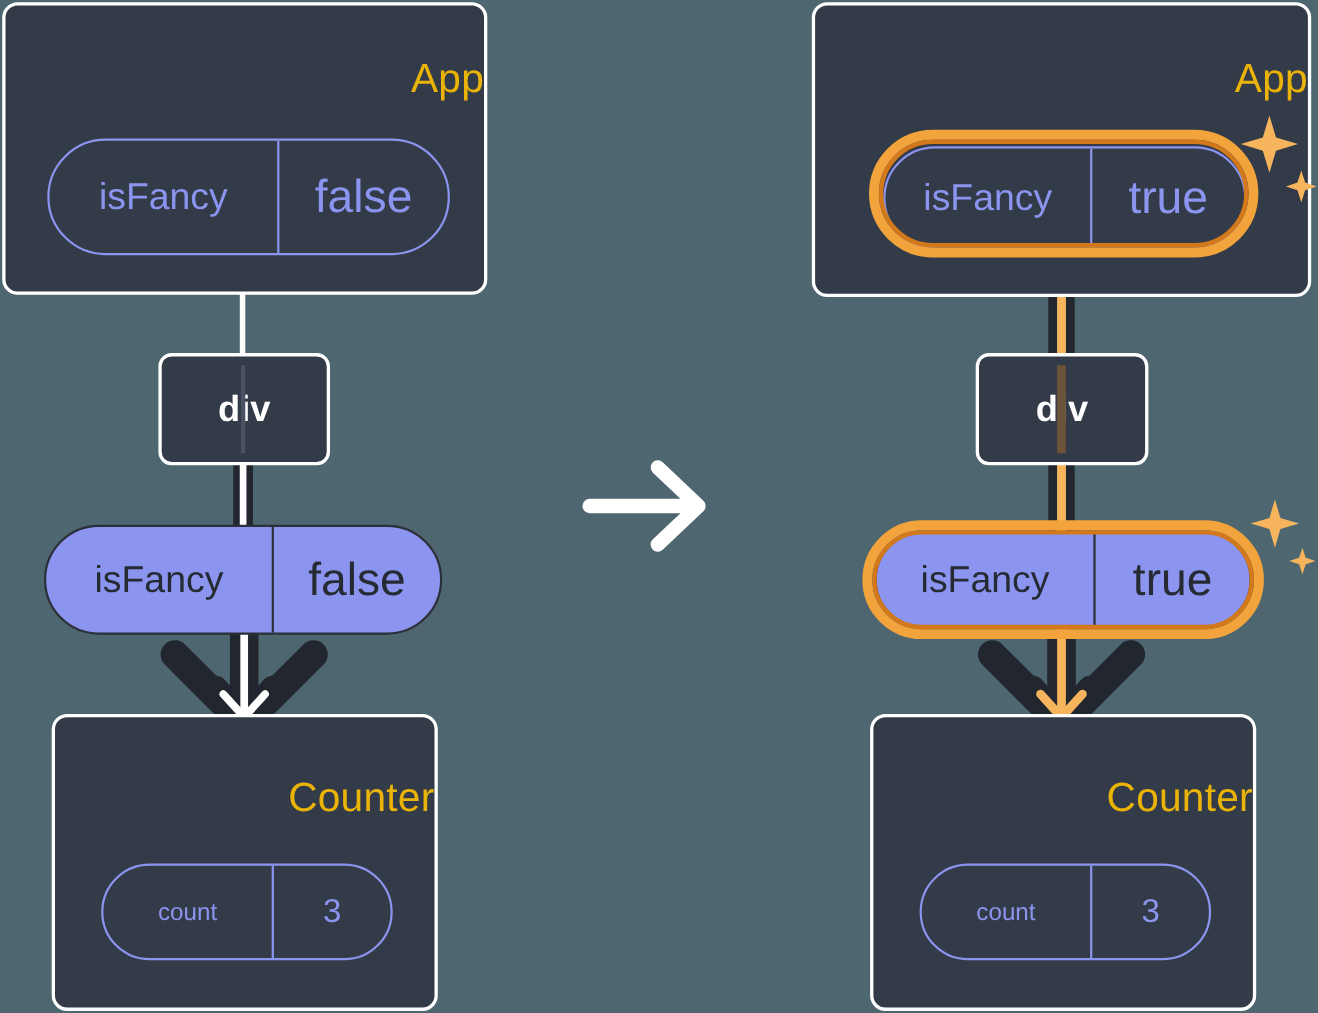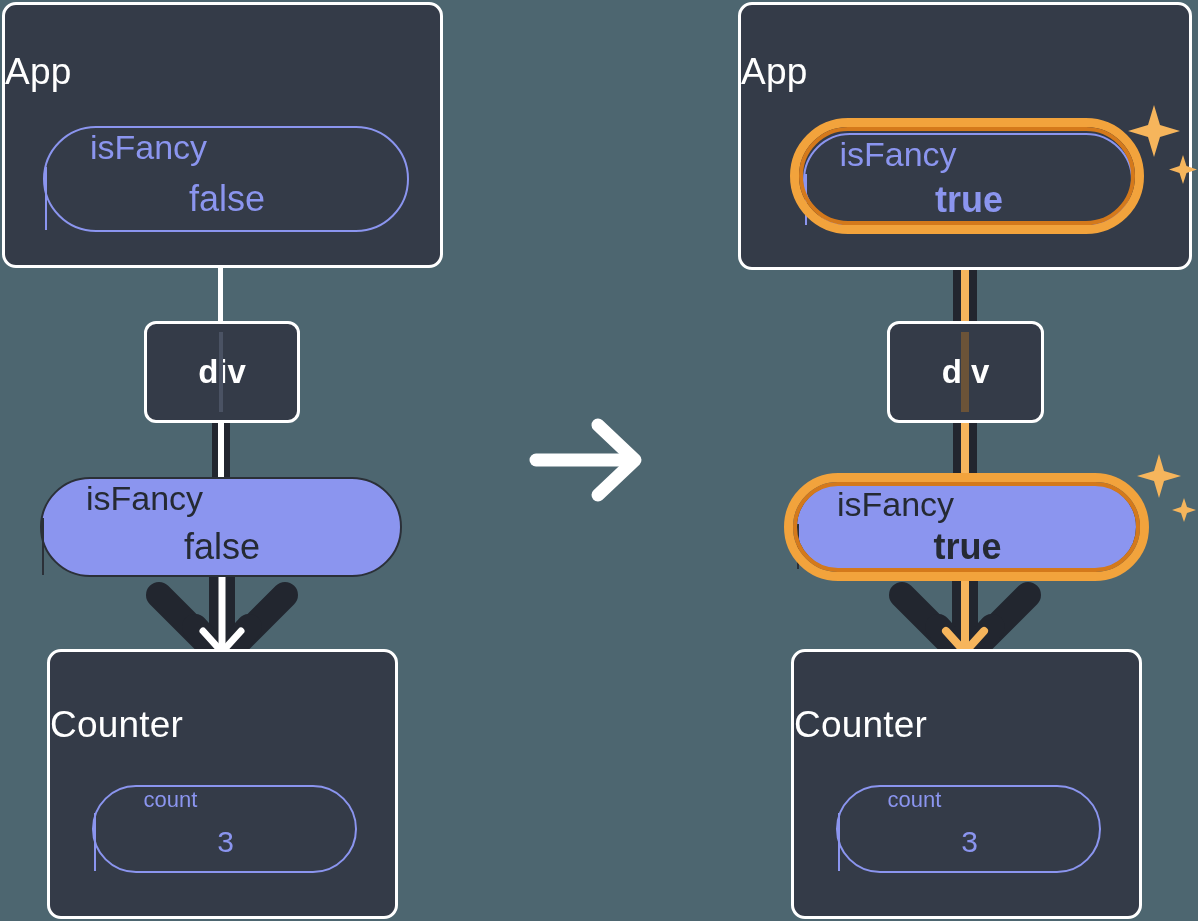--- a/index.html
+++ b/index.html
@@ -28,22 +28,22 @@
     background: #343b48;
     border: 3px solid #ffffff;
     border-radius: 14px;
     box-sizing: border-box;
     z-index: 5;
   }
   .comp-title {
     position: absolute;
     left: 0;
     width: 100%;
-    text-align: left;
-    color: #ffffff;
+    text-align: right;
+    color: #eab308;
     font-size: 37px;
     font-weight: 400;
     letter-spacing: 0.2px;
   }
 
   
   .node-box {
     position: absolute;
     background: #343b48;
     border: 3px solid #ffffff;
@@ -58,21 +58,20 @@
     z-index: 6;
   }
 
   
   .pill {
     position: absolute;
     box-sizing: border-box;
     display: flex;
     align-items: stretch;
     z-index: 7;
-    flex-direction: column;
   }
   .pill-outline {
     border: 2px solid #8b95ef;
     border-radius: 999px;
     background: transparent;
   }
   .pill-filled {
     background: #8b95ef;
     border: 2px solid #2b3038;
     border-radius: 999px;
@@ -85,22 +84,22 @@
   }
   .pill-cell.key { flex: 0 0 auto; }
   .pill-cell.val { flex: 1 1 auto; }
   .pill-outline .pill-cell.val { border-left: 2px solid #8b95ef; }
   .pill-filled  .pill-cell.val { border-left: 2px solid #2b3038; }
 
   .pill-outline .pill-cell { color: #8b95ef; }
   .pill-filled  .pill-cell { color: #252a33; }
 
   .t-state-key { font-size: 34px; }
-  .t-state-val { font-size: 36px; }
-  .t-state-val.bold { font-weight: 700; }
+  .t-state-val { font-size: 42px; }
+  .t-state-val.bold { font-weight: 400; }
   .t-count-key { font-size: 22px; }
   .t-count-val { font-size: 30px; }
 
   
   .ring {
     position: absolute;
     border-radius: 999px;
     box-sizing: border-box;
     border: 9px solid #f2a33c;
     outline: 4px solid #d4791b;

